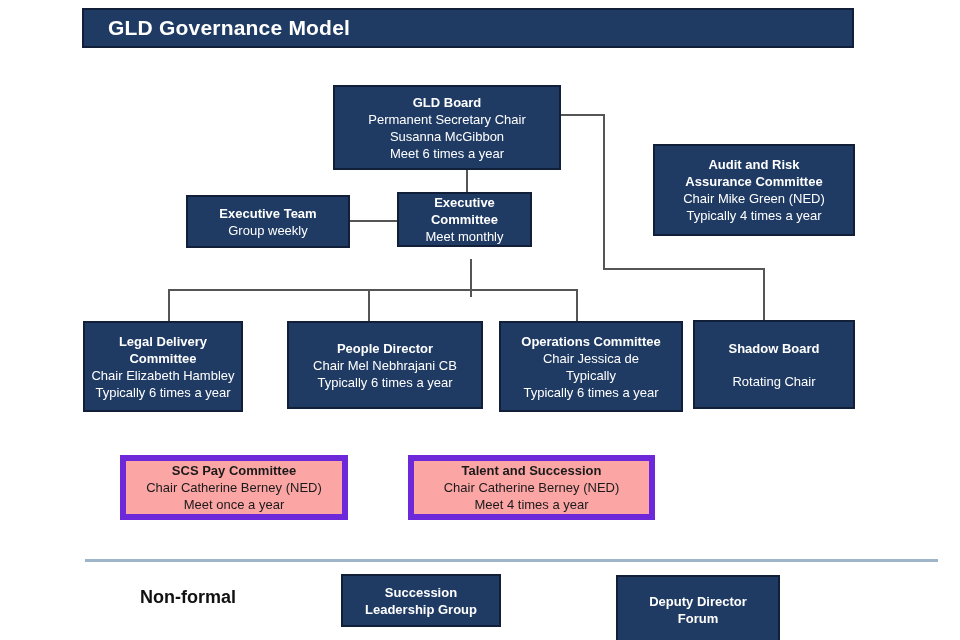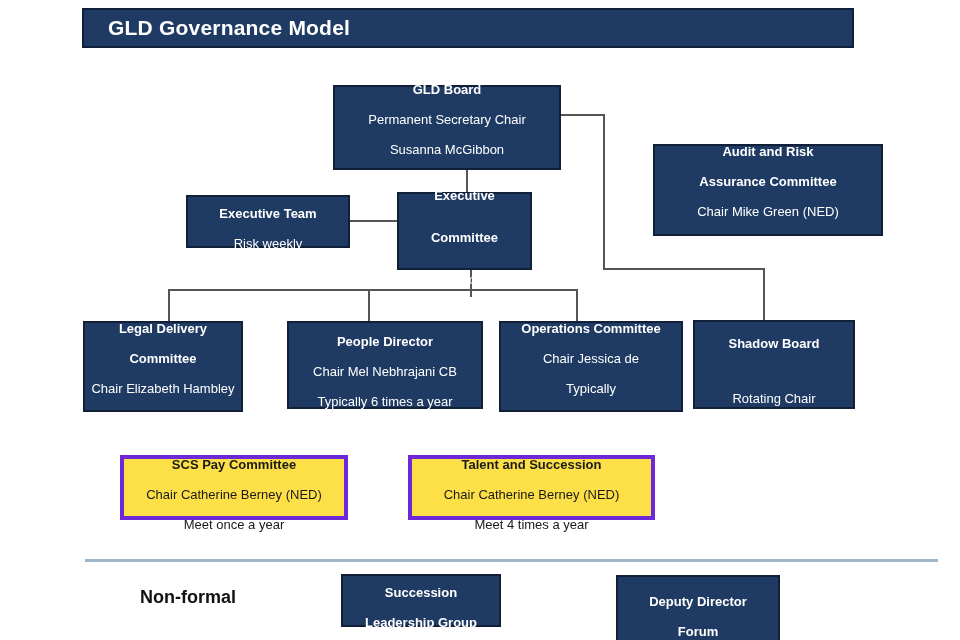--- a/index.html
+++ b/index.html
@@ -13,39 +13,39 @@
     font-size:21px;font-weight:bold;padding-left:24px;letter-spacing:.2px;
   }
 
   .node{
     position:absolute;box-sizing:border-box;
     background:#1f3b63;border:2px solid #121f38;color:#ffffff;
     display:flex;flex-direction:column;justify-content:center;align-items:center;
     text-align:center;font-size:13px;line-height:17px;z-index:2;
   }
   .node.light{
-    background:#fde047;border:4px solid #6d28d9;color:#1a1a1a;
+    background:#fca5a5;border:6px solid #6d28d9;color:#1a1a1a;
   }
   .node .b{font-weight:bold;}
-  .node span{display:block;margin-top:13px;}
+  .node span{display:block;}
   .spacer16{height:16px;}
 
   .line{position:absolute;background:#555555;z-index:1;}
 
   .divider{position:absolute;left:85px;top:559px;width:853px;height:3px;background:#9fb6ca;}
 
   .nonformal{
     position:absolute;left:140px;top:587px;font-size:18px;font-weight:bold;color:#111111;
   }
 
   
   #gld_board{left:333px;top:85px;width:228px;height:85px;}
-  #audit_risk{left:653px;top:144px;width:230px;height:92px;text-align:center;}
+  #audit_risk{left:653px;top:144px;width:202px;height:92px;text-align:center;}
   #exec_team{left:186px;top:195px;width:164px;height:53px;}
-  #exec_committee{left:397px;top:192px;width:135px;height:78px;gap:12px;}
+  #exec_committee{left:397px;top:192px;width:135px;height:55px;}
   #legal_delivery{left:83px;top:321px;width:160px;height:91px;}
   #people{left:287px;top:321px;width:196px;height:88px;}
   #operations{left:499px;top:321px;width:184px;height:91px;}
   #shadow_board{left:693px;top:320px;width:162px;height:89px;}
   #scs_pay{left:120px;top:455px;width:228px;height:65px;}
   #talent{left:408px;top:455px;width:247px;height:65px;}
   #slg{left:341px;top:574px;width:160px;height:53px;}
   #ddf{left:616px;top:575px;width:164px;height:70px;}
 
   
@@ -91,21 +91,21 @@
 
   <div class="node" id="audit_risk">
     <span class="b">Audit and Risk</span>
     <span class="b">Assurance Committee</span>
     <span>Chair Mike Green (NED)</span>
     <span>Typically 4 times a year</span>
   </div>
 
   <div class="node" id="exec_team">
     <span class="b">Executive Team</span>
-    <span>Risk weekly</span>
+    <span>Group weekly</span>
   </div>
 
   <div class="node" id="exec_committee">
     <span class="b">Executive</span>
     <span class="b">Committee</span>
     <span>Meet monthly</span>
   </div>
 
   <div class="node" id="legal_delivery">
     <span class="b">Legal Delivery</span>

